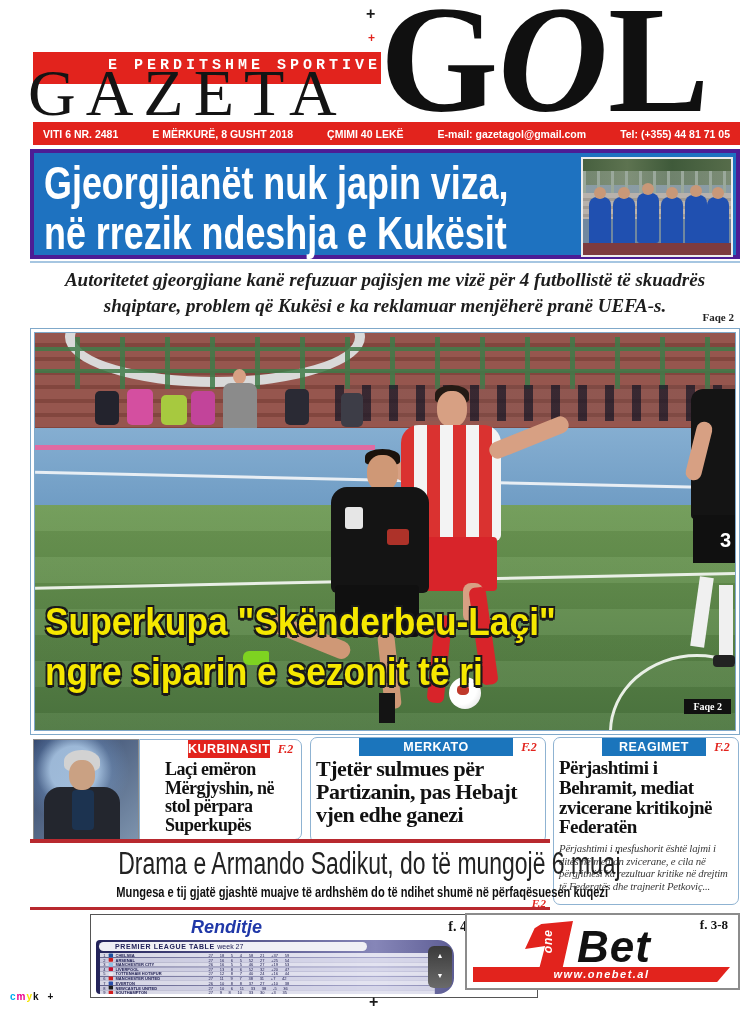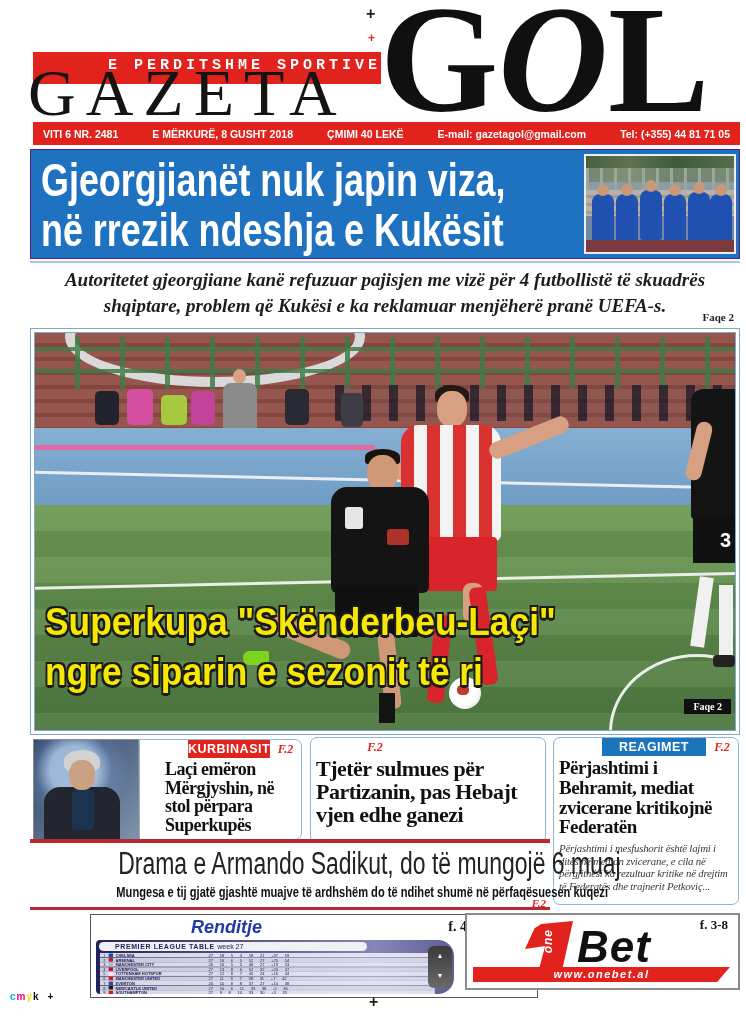--- a/index.html
+++ b/index.html
@@ -14,21 +14,21 @@
   .gazeta{position:absolute;left:28px;top:60px;font-family:"Liberation Serif",serif;
       font-size:66px;letter-spacing:10px;color:#141414;line-height:1;}
   .gol{position:absolute;left:380px;top:-16px;font-family:"Liberation Serif",serif;
       font-weight:bold;font-size:152px;color:#101010;line-height:1;letter-spacing:0px;}
   .gol .o-slant{font-style:italic;}
   .infobar{position:absolute;left:33px;top:122px;width:707px;height:23px;background:#e2231d;
       display:flex;justify-content:space-between;align-items:center;padding:0 10px;box-sizing:border-box;
       color:#fff;font-weight:bold;font-size:10.5px;white-space:nowrap;}
   
   .headline-box{position:absolute;left:30px;top:149px;width:710px;height:110px;
-      background:#1e72c0;border:1px solid #4c1d95;box-sizing:border-box;}
+      background:#1e72c0;border:4px solid #4c1d95;box-sizing:border-box;}
   .hl{position:absolute;left:10px;color:#fff;font-weight:bold;font-size:46px;line-height:1;
       white-space:nowrap;transform:scaleX(0.78);transform-origin:left center;}
   .hl.l1{top:7px;} .hl.l2{top:57px;}
   .kukes-photo{position:absolute;right:3px;top:4px;width:152px;height:100px;border:2px solid #ececec;
       box-sizing:border-box;overflow:hidden;background:#7088a0;}
   .kp-trees{position:absolute;left:0;top:0;width:100%;height:26px;
       background:linear-gradient(90deg,#47603f,#5d7350 30%,#3f5a3a 60%,#566c4a);}
   .kp-fence{position:absolute;left:0;top:12px;width:100%;height:22px;
       background:repeating-linear-gradient(90deg,#9aa89b 0 3px,rgba(170,180,170,0.45) 3px 14px);}
   .kp-stand{position:absolute;left:0;top:34px;width:100%;height:26px;
@@ -303,20 +303,21 @@
   <div class="teaser t1">
     <div class="hdr">
       <div class="bar red">KURBINASIT</div>
       <div class="fref">F.2</div>
     </div>
     <div class="title">Laçi emëron Mërgjyshin, në stol përpara Superkupës</div>
   </div>
 
   <div class="teaser t2">
     <div class="hdr">
+      <div class="bar blue">MERKATO</div>
       <div class="fref">F.2</div>
     </div>
     <div class="title">Tjetër sulmues për Partizanin, pas Hebajt vjen edhe ganezi</div>
   </div>
 
   <div class="teaser t3">
     <div class="hdr">
       <div class="bar blue">REAGIMET</div>
       <div class="fref">F.2</div>
     </div>

